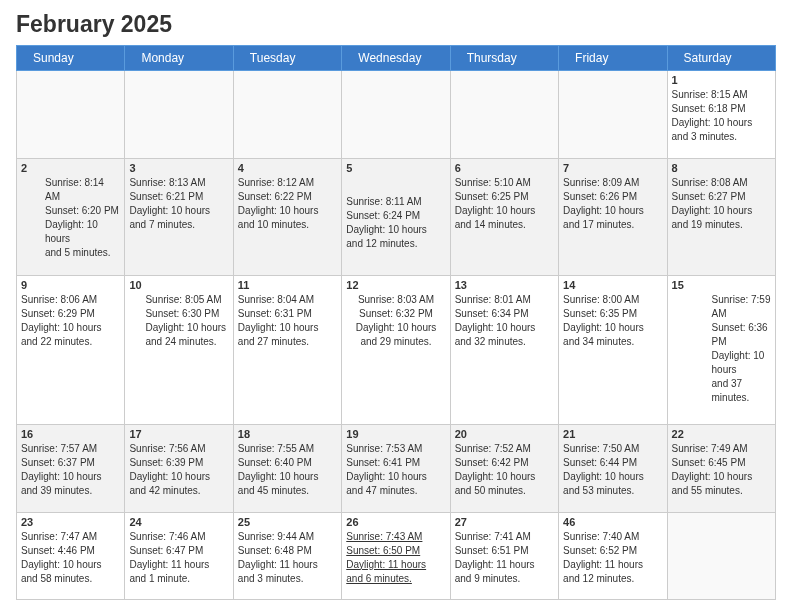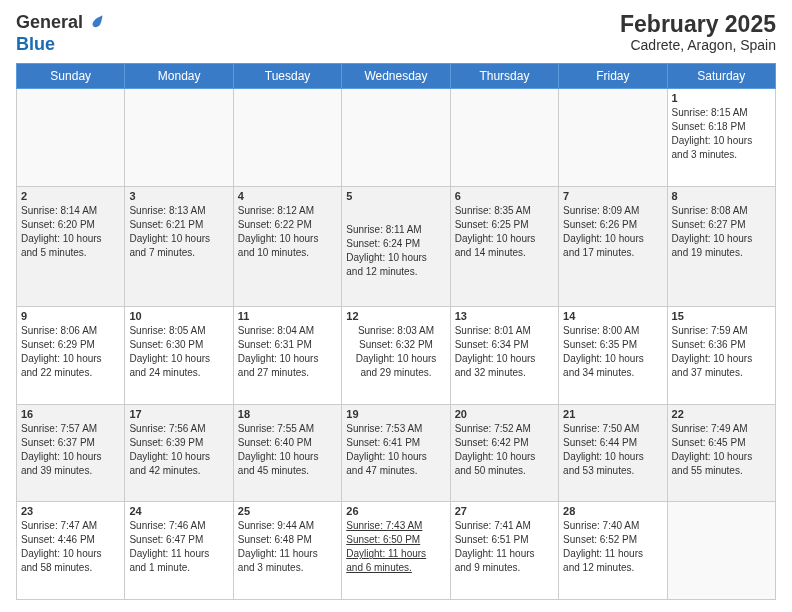--- a/index.html
+++ b/index.html
@@ -56,22 +56,22 @@
       flex: 1;
       border: 1px solid #ccc;
       border-collapse: collapse;
       width: 100%;
       table-layout: fixed;
     }
     .calendar th {
       background-color: #3a7bc8;
       color: #fff;
       font-size: 12px;
-      padding: 5px 4px;
-      text-align: center;
+      padding: 5px 16px;
+      text-align: left;
       border: 1px solid #5a9bdd;
       font-weight: normal;
     }
     .calendar td {
       border: 1px solid #ccc;
       vertical-align: top;
       padding: 3px 4px;
       font-size: 9.5px;
       color: #333;
       height: 78px;
@@ -92,34 +92,22 @@
     }
     .row-shaded td {
       background: #f2f2f2;
     }
   </style>
 </head>
 <body>
 
 <div class="page">
   <div class="header">
-    <div class="logo">
-      <div>
-        <div style="display:flex;align-items:center;">
-          <span class="logo-text logo-general">General</span>
-          <svg class="logo-icon" viewBox="0 0 24 24" fill="#3a7bc8">
-            <path d="M21 3 C21 3 15 5 12 8 C9 11 8 14 10 16 C12 18 16 17 18 14 C20 11 21 3 21 3 Z"></path>
-          </svg>
-        </div>
-        <span class="logo-text logo-blue">Blue</span>
-      </div>
-    </div>
     <div class="title-block">
       <div class="cal-title">February 2025</div>
-      <div class="cal-subtitle">Cadrete, Aragon, Spain</div>
     </div>
   </div>
 
   <table class="calendar">
     <thead>
       <tr>
         <th>Sunday</th>
         <th>Monday</th>
         <th>Tuesday</th>
         <th>Wednesday</th>
@@ -140,21 +128,21 @@
             <span class="day-num">1</span>
             <div class="day-info" style="white-space: pre-line;">Sunrise: 8:15 AM
 Sunset: 6:18 PM
 Daylight: 10 hours
 and 3 minutes.</div>
           </td>
         </tr>
         <tr class="row-shaded">
           <td>
             <span class="day-num">2</span>
-            <div class="day-info" style="white-space: pre-line;">Sunrise: 8:14 AM
+            <div class="day-info" style="white-space: pre-line; margin-left: 24px;">Sunrise: 8:14 AM
 Sunset: 6:20 PM
 Daylight: 10 hours
 and 5 minutes.</div>
           </td>
           <td>
             <span class="day-num">3</span>
             <div class="day-info" style="white-space: pre-line;">Sunrise: 8:13 AM
 Sunset: 6:21 PM
 Daylight: 10 hours
 and 7 minutes.</div>
@@ -168,21 +156,21 @@
           </td>
           <td>
             <span class="day-num">5</span>
             <div class="day-info" style="white-space: pre-line; margin-top: 21px;">Sunrise: 8:11 AM
 Sunset: 6:24 PM
 Daylight: 10 hours
 and 12 minutes.</div>
           </td>
           <td>
             <span class="day-num">6</span>
-            <div class="day-info" style="white-space: pre-line;">Sunrise: 8:35 AM
+            <div class="day-info" style="white-space: pre-line;">Sunrise: 5:10 AM
 Sunset: 6:25 PM
 Daylight: 10 hours
 and 14 minutes.</div>
           </td>
           <td>
             <span class="day-num">7</span>
             <div class="day-info" style="white-space: pre-line;">Sunrise: 8:09 AM
 Sunset: 6:26 PM
 Daylight: 10 hours
 and 17 minutes.</div>
@@ -198,21 +186,21 @@
         <tr>
           <td>
             <span class="day-num">9</span>
             <div class="day-info" style="white-space: pre-line;">Sunrise: 8:06 AM
 Sunset: 6:29 PM
 Daylight: 10 hours
 and 22 minutes.</div>
           </td>
           <td>
             <span class="day-num">10</span>
-            <div class="day-info" style="white-space: pre-line;">Sunrise: 8:05 AM
+            <div class="day-info" style="white-space: pre-line; margin-left: 16px;">Sunrise: 8:05 AM
 Sunset: 6:30 PM
 Daylight: 10 hours
 and 24 minutes.</div>
           </td>
           <td>
             <span class="day-num">11</span>
             <div class="day-info" style="white-space: pre-line;">Sunrise: 8:04 AM
 Sunset: 6:31 PM
 Daylight: 10 hours
 and 27 minutes.</div>
@@ -233,21 +221,21 @@
           </td>
           <td>
             <span class="day-num">14</span>
             <div class="day-info" style="white-space: pre-line;">Sunrise: 8:00 AM
 Sunset: 6:35 PM
 Daylight: 10 hours
 and 34 minutes.</div>
           </td>
           <td>
             <span class="day-num">15</span>
-            <div class="day-info" style="white-space: pre-line;">Sunrise: 7:59 AM
+            <div class="day-info" style="white-space: pre-line; margin-left: 40px;">Sunrise: 7:59 AM
 Sunset: 6:36 PM
 Daylight: 10 hours
 and 37 minutes.</div>
           </td>
         </tr>
         <tr class="row-shaded">
           <td>
             <span class="day-num">16</span>
             <div class="day-info" style="white-space: pre-line;">Sunrise: 7:57 AM
 Sunset: 6:37 PM
@@ -327,21 +315,21 @@
 and 6 minutes.</div>
           </td>
           <td>
             <span class="day-num">27</span>
             <div class="day-info" style="white-space: pre-line;">Sunrise: 7:41 AM
 Sunset: 6:51 PM
 Daylight: 11 hours
 and 9 minutes.</div>
           </td>
           <td>
-            <span class="day-num">28</span>
+            <span class="day-num">46</span>
             <div class="day-info" style="white-space: pre-line;">Sunrise: 7:40 AM
 Sunset: 6:52 PM
 Daylight: 11 hours
 and 12 minutes.</div>
           </td>
           <td class="empty-cell"></td>
         </tr>
       </tbody>
   </table>
 </div>

